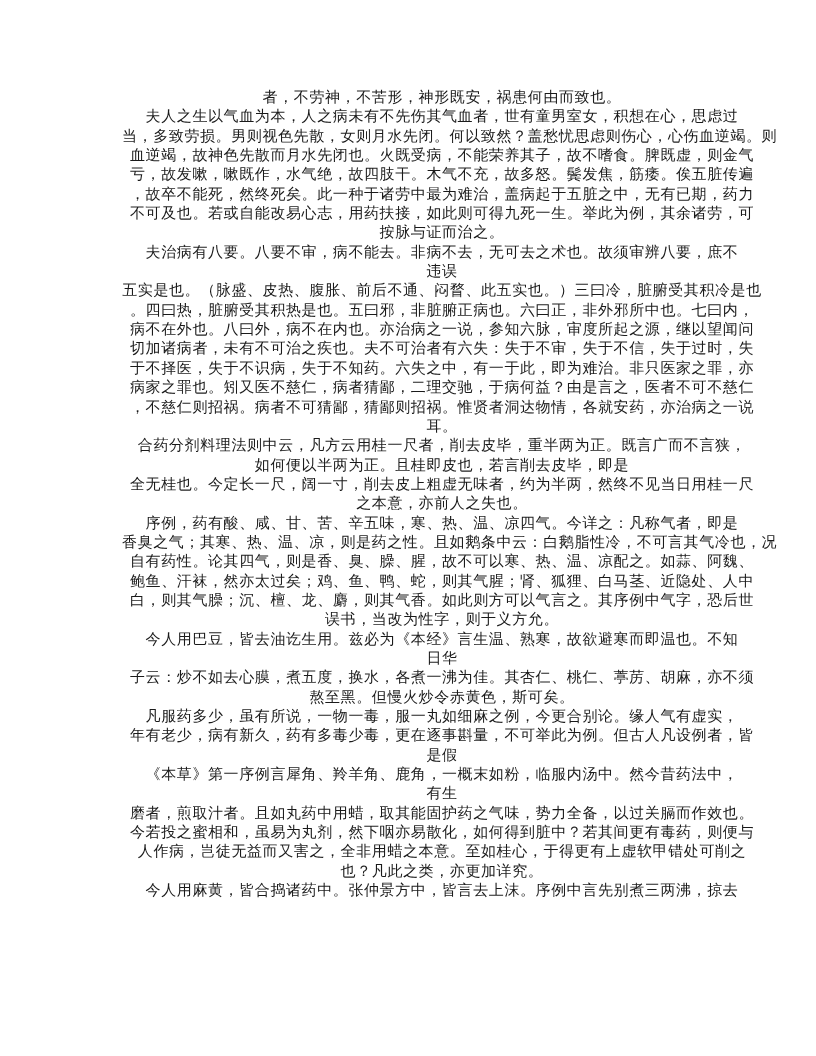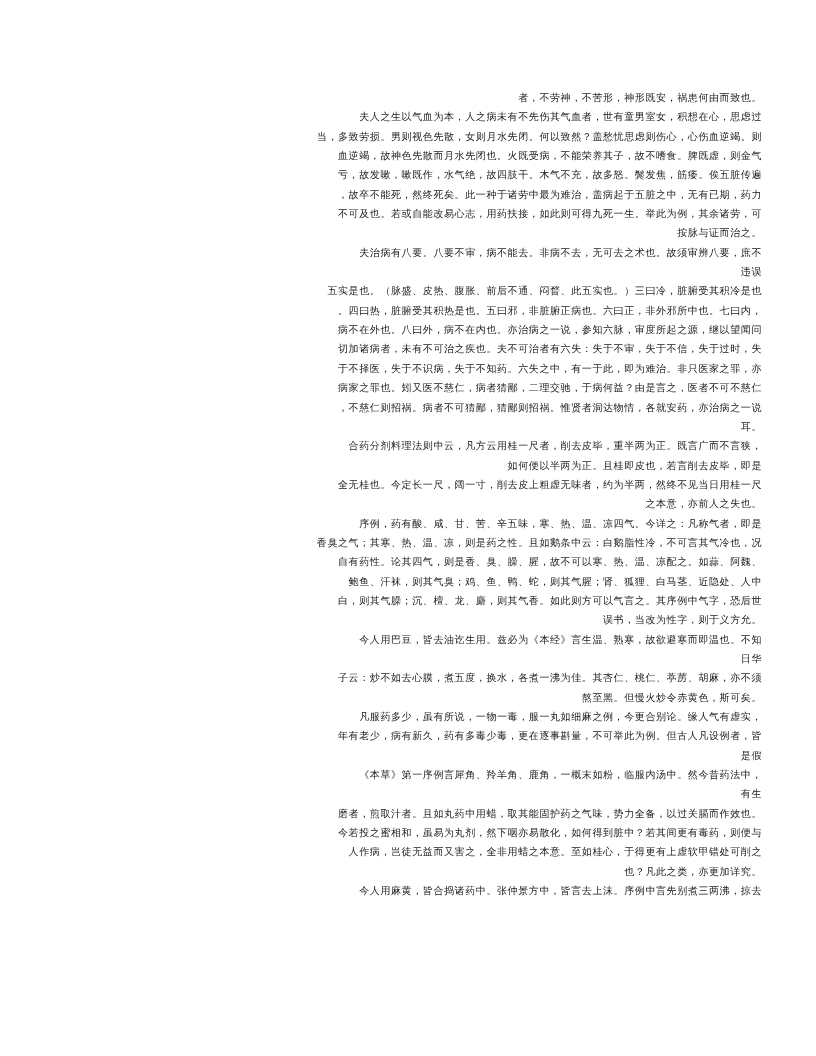--- a/index.html
+++ b/index.html
@@ -14,24 +14,24 @@
     background: #ffffff;
     overflow: hidden;
     font-family: "DejaVu Sans", sans-serif;
   }
   .text-body {
     position: absolute;
     left: 122px;
     top: 88px;
     width: 640px;
     color: #1a1a1a;
-    font-size: 10px;
+    font-size: 15px;
     line-height: 19.35px;
     letter-spacing: 0.6px;
-    text-align: right;
+    text-align: center;
   }
   .line {
     white-space: nowrap;
     height: 19.35px;
   }
 </style>
 </head>
 <body>
 
 <div class="page">
@@ -54,21 +54,21 @@
       <div class="line">病家之罪也。矧又医不慈仁，病者猜鄙，二理交驰，于病何益？由是言之，医者不可不慈仁</div>
       <div class="line">，不慈仁则招祸。病者不可猜鄙，猜鄙则招祸。惟贤者洞达物情，各就安药，亦治病之一说</div>
       <div class="line">耳。</div>
       <div class="line">合药分剂料理法则中云，凡方云用桂一尺者，削去皮毕，重半两为正。既言广而不言狭，</div>
       <div class="line">如何便以半两为正。且桂即皮也，若言削去皮毕，即是</div>
       <div class="line">全无桂也。今定长一尺，阔一寸，削去皮上粗虚无味者，约为半两，然终不见当日用桂一尺</div>
       <div class="line">之本意，亦前人之失也。</div>
       <div class="line">序例，药有酸、咸、甘、苦、辛五味，寒、热、温、凉四气。今详之：凡称气者，即是</div>
       <div class="line">香臭之气；其寒、热、温、凉，则是药之性。且如鹅条中云：白鹅脂性冷，不可言其气冷也，况</div>
       <div class="line">自有药性。论其四气，则是香、臭、臊、腥，故不可以寒、热、温、凉配之。如蒜、阿魏、</div>
-      <div class="line">鲍鱼、汗袜，则其气臭；鸡、鱼、鸭、蛇，则其气腥；肾、狐狸、白马茎、近隐处、人中</div>
+      <div class="line">鲍鱼、汗袜，然亦太过矣；鸡、鱼、鸭、蛇，则其气腥；肾、狐狸、白马茎、近隐处、人中</div>
       <div class="line">白，则其气臊；沉、檀、龙、麝，则其气香。如此则方可以气言之。其序例中气字，恐后世</div>
       <div class="line">误书，当改为性字，则于义方允。</div>
       <div class="line">今人用巴豆，皆去油讫生用。兹必为《本经》言生温、熟寒，故欲避寒而即温也。不知</div>
       <div class="line">日华</div>
       <div class="line">子云：炒不如去心膜，煮五度，换水，各煮一沸为佳。其杏仁、桃仁、葶苈、胡麻，亦不须</div>
       <div class="line">熬至黑。但慢火炒令赤黄色，斯可矣。</div>
       <div class="line">凡服药多少，虽有所说，一物一毒，服一丸如细麻之例，今更合别论。缘人气有虚实，</div>
       <div class="line">年有老少，病有新久，药有多毒少毒，更在逐事斟量，不可举此为例。但古人凡设例者，皆</div>
       <div class="line">是假</div>
       <div class="line">《本草》第一序例言犀角、羚羊角、鹿角，一概末如粉，临服内汤中。然今昔药法中，</div>

